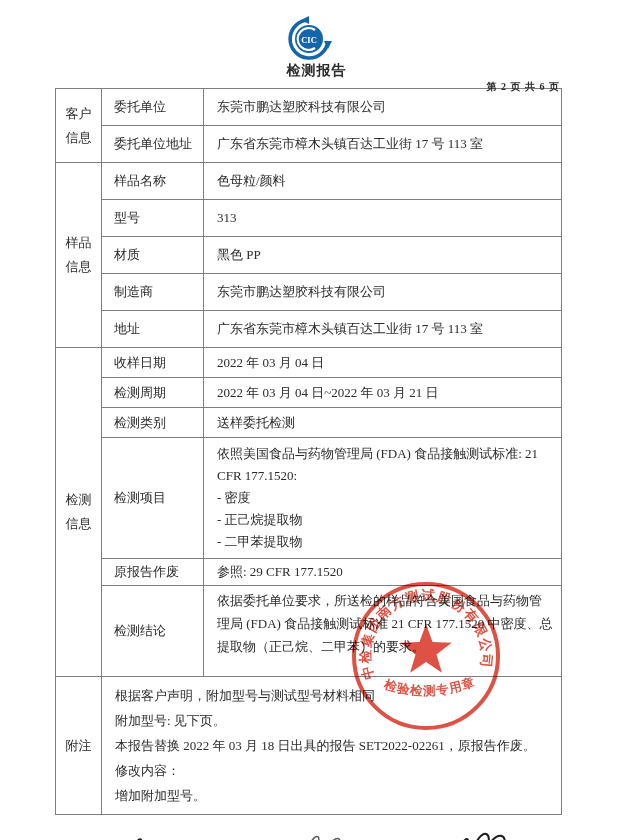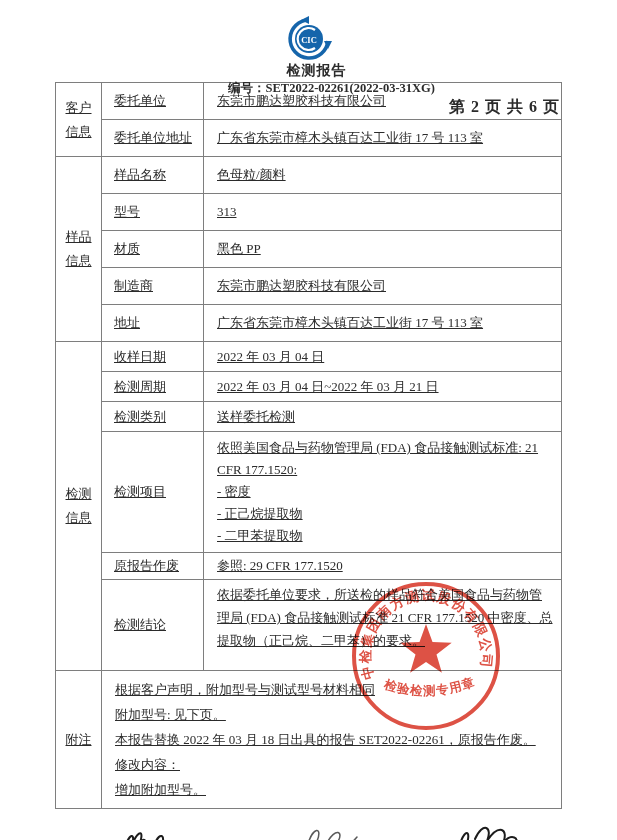--- a/index.html
+++ b/index.html
@@ -5,23 +5,23 @@
   html,body{margin:0;padding:0;}
   body{
     width:617px;height:840px;background:#ffffff;position:relative;overflow:hidden;
     font-family:"Liberation Serif","DejaVu Serif",serif;color:#2b2b2b;
   }
   
   .header{display:flex;align-items:center;padding:16px 57px 0 57px;height:50px;flex-direction:column;}
   .logo-svg{width:50px;height:46px;flex:0 0 auto;}
   .doc-title{font-weight:bold;font-size:14px;margin-left:16px;letter-spacing:1px;}
   .report-no{margin-left:46px;font-weight:bold;font-size:12.5px;}
-  .page-info{margin-left:auto;font-weight:bold;font-size:16px;letter-spacing:1px;}
+  .page-info{margin-left:auto;font-weight:bold;font-size:10px;letter-spacing:1px;}
   
-  table.report{border-collapse:collapse;width:506px;margin:16px auto 0 auto;table-layout:fixed;text-decoration:underline;}
+  table.report{border-collapse:collapse;width:506px;margin:22px auto 0 auto;table-layout:fixed;}
   table.report th,table.report td{
     border:1px solid #7e7e7e;font-size:13px;font-weight:normal;
     vertical-align:middle;overflow:hidden;
   }
   th.sec{width:44px;text-align:center;line-height:24px;padding:0;}
   td.lbl{width:102px;padding:0 10px 0 12px;}
   td.val{padding:2px 8px 2px 13px;}
   tr.r33 td,tr.r33 th{height:32px;}
   tr.r26 td{height:25px;}
   td.items-cell{vertical-align:top;padding:5px 10px 5px 13px;height:88px;}
@@ -44,21 +44,20 @@
 <div class="header">
   <svg class="logo-svg" viewBox="0 0 50 46">
     <path d="M 25 4 A 19 19 0 1 0 44 25" stroke="#1565ab" stroke-width="3.6" fill="none"></path>
     <polygon points="40,25 48,25 44,33" fill="#1565ab"></polygon>
     <polygon points="25,0 25,8 17,4" fill="#1565ab"></polygon>
     <circle cx="25" cy="23" r="14" fill="#1565ab"></circle>
     <path d="M 31 14 A 11 11 0 1 0 31 32" stroke="#ffffff" stroke-width="2.2" fill="none"></path>
     <text x="25" y="26.5" text-anchor="middle" font-size="8.5" font-weight="bold" fill="#ffffff" font-family="Liberation Serif, serif">CIC</text>
   </svg>
   <span class="doc-title">检测报告</span>
-  <span class="report-no"><span>编号：</span><span>SET2022-02261(2022-03-31XG)</span></span>
   <span class="page-info">第 2 页 共 6 页</span>
 </div>
 
 <table class="report">
   <colgroup>
       <col style="width:46px">
       <col style="width:102px">
       <col style="width:358px">
     </colgroup>
 

